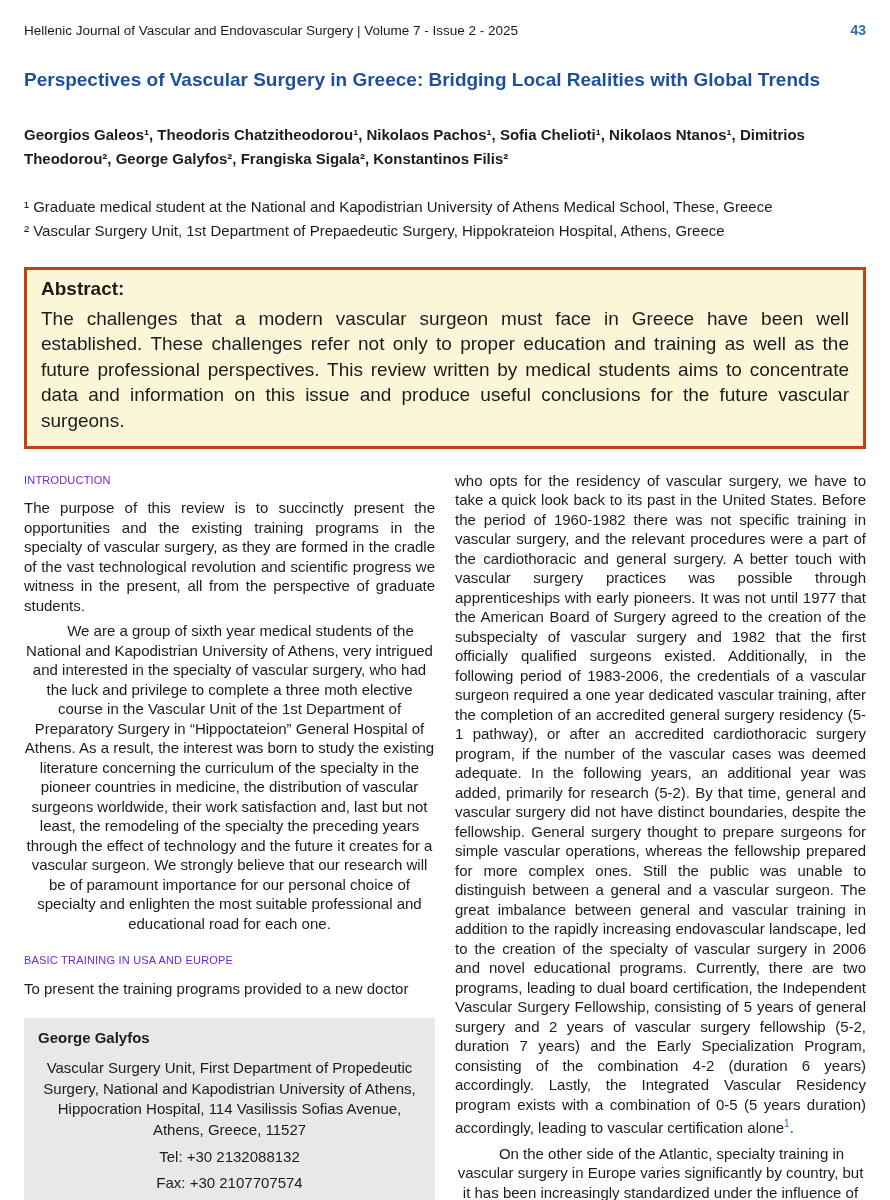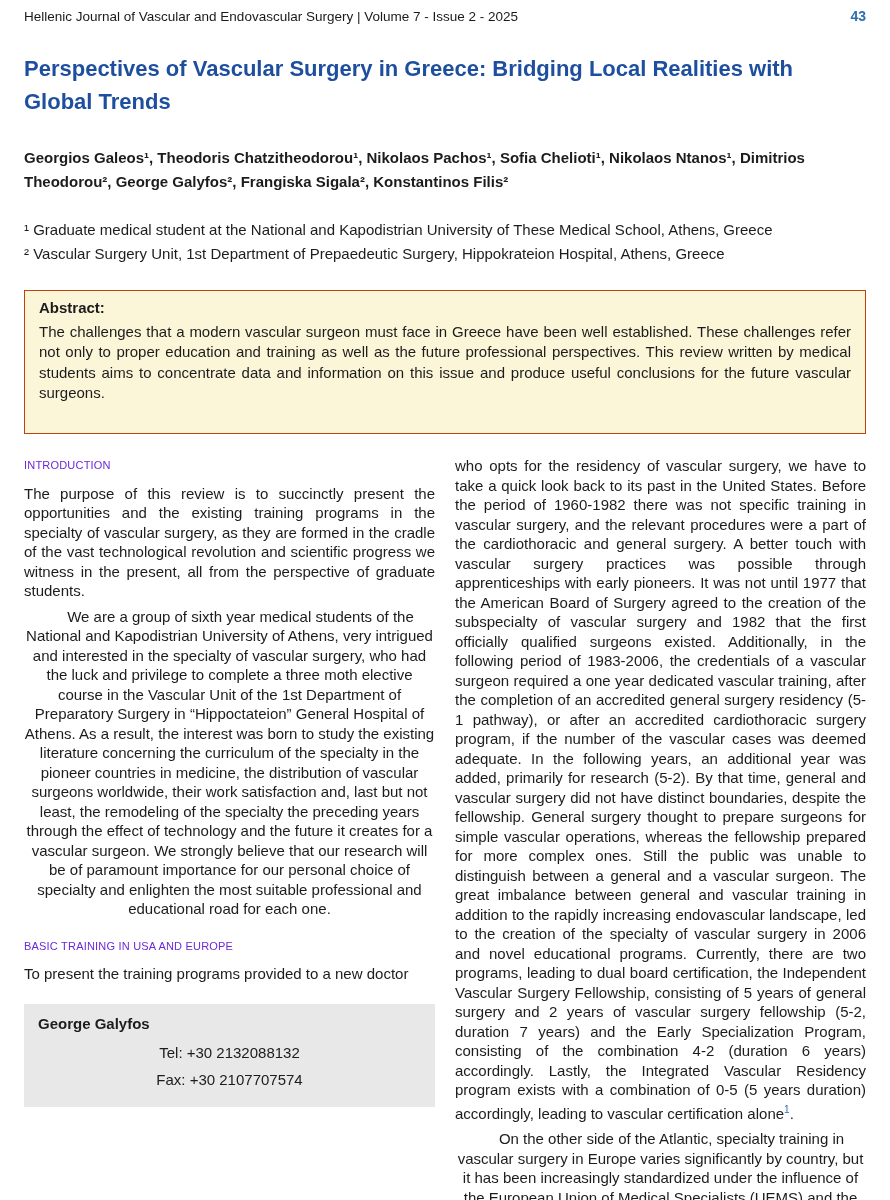--- a/index.html
+++ b/index.html
@@ -4,31 +4,31 @@
 <style>
   html,body{margin:0;padding:0;}
   body{
     width:890px;height:1200px;overflow:hidden;background:#ffffff;
     font-family:"Liberation Sans", sans-serif;color:#1c1c1c;
   }
   .page{box-sizing:border-box;width:890px;height:1200px;padding:8px 24px 0 24px;}
   
   .hdr{display:flex;justify-content:space-between;align-items:baseline;font-size:13.5px;}
   .hdr .journal{color:#1a1a1a;}
-  .hdr .pageno{color:#2e6fb0;font-weight:bold;font-size:14px;}
+  .hdr .pageno{color:#2e6fb0;font-weight:bold;font-size:14px;margin-top:14px;}
   
-  .title{margin-top:28px;color:#1e4f9f;font-weight:bold;font-size:22px;line-height:1.5;width:820px;}
+  .title{margin-top:28px;color:#1e4f9f;font-weight:bold;font-size:19px;line-height:1.5;width:820px;}
   
   .authors{margin-top:28px;font-weight:bold;font-size:15px;line-height:1.6;width:842px;}
   .affils{margin-top:24px;font-size:15px;line-height:1.6;}
   .affils p{margin:0;}
   
   .abstract{
-    margin-top:24px;background:#fcf6d9;border:1px solid #c2410c;
-    padding:8px 14px 30px 14px;font-size:15px;
+    margin-top:24px;background:#fcf6d9;border:3px solid #c2410c;
+    padding:8px 14px 12px 14px;font-size:19px;
   }
   .abstract .ab-label{font-weight:bold;margin:0 0 6px 0;}
   .abstract .ab-body{margin:0;text-align:justify;line-height:1.35;}
   
   .cols{margin-top:22px;display:flex;gap:20px;}
   .col{width:411px;font-size:15px;line-height:19.5px;text-align:justify;}
   .section-h{color:#6d28d9;font-weight:normal;font-size:11px;margin:0 0 8px 0;letter-spacing:0.2px;}
   .section-h.later{margin-top:18px;}
   .col p{margin:0;}
   .col p + p{margin-top:6px;text-align:center;}
@@ -52,41 +52,42 @@
   <div class="hdr">
     <span class="journal">Hellenic Journal of Vascular and Endovascular Surgery | Volume 7 - Issue 2 - 2025</span>
     <span class="pageno">43</span>
   </div>
 
   <h1 class="title">Perspectives of Vascular Surgery in Greece: Bridging Local Realities with Global Trends</h1>
 
   <div class="authors">Georgios Galeos¹, Theodoris Chatzitheodorou¹, Nikolaos Pachos¹, Sofia Chelioti¹, Nikolaos Ntanos¹, Dimitrios Theodorou², George Galyfos², Frangiska Sigala², Konstantinos Filis²</div>
 
   <div class="affils">
-    <p>¹ Graduate medical student at the National and Kapodistrian University of These Medical School, Athens, Greece</p>
+    <p>¹ Graduate medical student at the National and Kapodistrian University of Athens Medical School, These, Greece</p>
     <p>² Vascular Surgery Unit, 1st Department of Prepaedeutic Surgery, Hippokrateion Hospital, Athens, Greece</p>
   </div>
 
   <div class="abstract">
     <p class="ab-label">Abstract:</p>
     <p class="ab-body">The challenges that a modern vascular surgeon must face in Greece have been well established. These challenges refer not only to proper education and training as well as the future professional perspectives. This review written by medical students aims to concentrate data and information on this issue and produce useful conclusions for the future vascular surgeons.</p>
   </div>
 
   <div class="cols">
 
     <div class="col">
       <h2 class="section-h">INTRODUCTION</h2>
       <p>The purpose of this review is to succinctly present the opportunities and the existing training programs in the specialty of vascular surgery, as they are formed in the cradle of the vast technological revolution and scientific progress we witness in the present, all from the perspective of graduate students.</p>
       <p class="indent">We are a group of sixth year medical students of the National and Kapodistrian University of Athens, very intrigued and interested in the specialty of vascular surgery, who had the luck and privilege to complete a three moth elective course in the Vascular Unit of the 1st Department of Preparatory Surgery in “Hippoctateion” General Hospital of Athens. As a result, the interest was born to study the existing literature concerning the curriculum of the specialty in the pioneer countries in medicine, the distribution of vascular surgeons worldwide, their work satisfaction and, last but not least, the remodeling of the specialty the preceding years through the effect of technology and the future it creates for a vascular surgeon. We strongly believe that our research will be of paramount importance for our personal choice of specialty and enlighten the most suitable professional and educational road for each one.</p>
 
       <h2 class="section-h later">BASIC TRAINING IN USA AND EUROPE</h2>
       <p>To present the training programs provided to a new doctor</p>
 
       <div class="corr">
         <p class="name">George Galyfos</p>
+        <p class="addr">Vascular Surgery Unit, First Department of Propedeutic Surgery, National and Kapodistrian University of Athens, Hippocration Hospital, 114 Vasilissis Sofias Avenue, Athens, Greece, 11527</p>
         <p>Tel: +30 2132088132</p>
         <p>Fax: +30 2107707574</p>
 
       </div>
     </div>
 
     <div class="col">
       <p><span>who opts for the residency of vascular surgery, we have to take a quick look back to its past in the United States. Before the period of 1960-1982 there was not specific training in vascular surgery, and the relevant procedures were a part of the cardiothoracic and general surgery. A better touch with vascular surgery practices was possible through apprenticeships with early pioneers. It was not until 1977 that the American Board of Surgery agreed to the creation of the subspecialty of vascular surgery and 1982 that the first officially qualified surgeons existed. Additionally, in the following period of 1983-2006, the credentials of a vascular surgeon required a one year dedicated vascular training, after the completion of an accredited general surgery residency (5-1 pathway), or after an accredited cardiothoracic surgery program, if the number of the vascular cases was deemed adequate. In the following years, an additional year was added, primarily for research (5-2). By that time, general and vascular surgery did not have distinct boundaries, despite the fellowship. General surgery thought to prepare surgeons for simple vascular operations, whereas the fellowship prepared for more complex ones. Still the public was unable to distinguish between a general and a vascular surgeon. The great imbalance between general and vascular training in addition to the rapidly increasing endovascular landscape, led to the creation of the specialty of vascular surgery in 2006 and novel educational programs. Currently, there are two programs, leading to dual board certification, the Independent Vascular Surgery Fellowship, consisting of 5 years of general surgery and 2 years of vascular surgery fellowship (5-2, duration 7 years) and the Early Specialization Program, consisting of the combination 4-2 (duration 6 years) accordingly. Lastly, the Integrated Vascular Residency program exists with a combination of 0-5 (5 years duration) accordingly, leading to vascular certification alone</span><sup class="ref">1</sup><span>.</span></p>
       <p class="indent">On the other side of the Atlantic, specialty training in vascular surgery in Europe varies significantly by country, but it has been increasingly standardized under the influence of the European Union of Medical Specialists (UEMS) and the European Board of Vascular Surgery (EBVS). The duration is usually 5-6 years, depending on the country, with a core surgical</p>
     </div>

